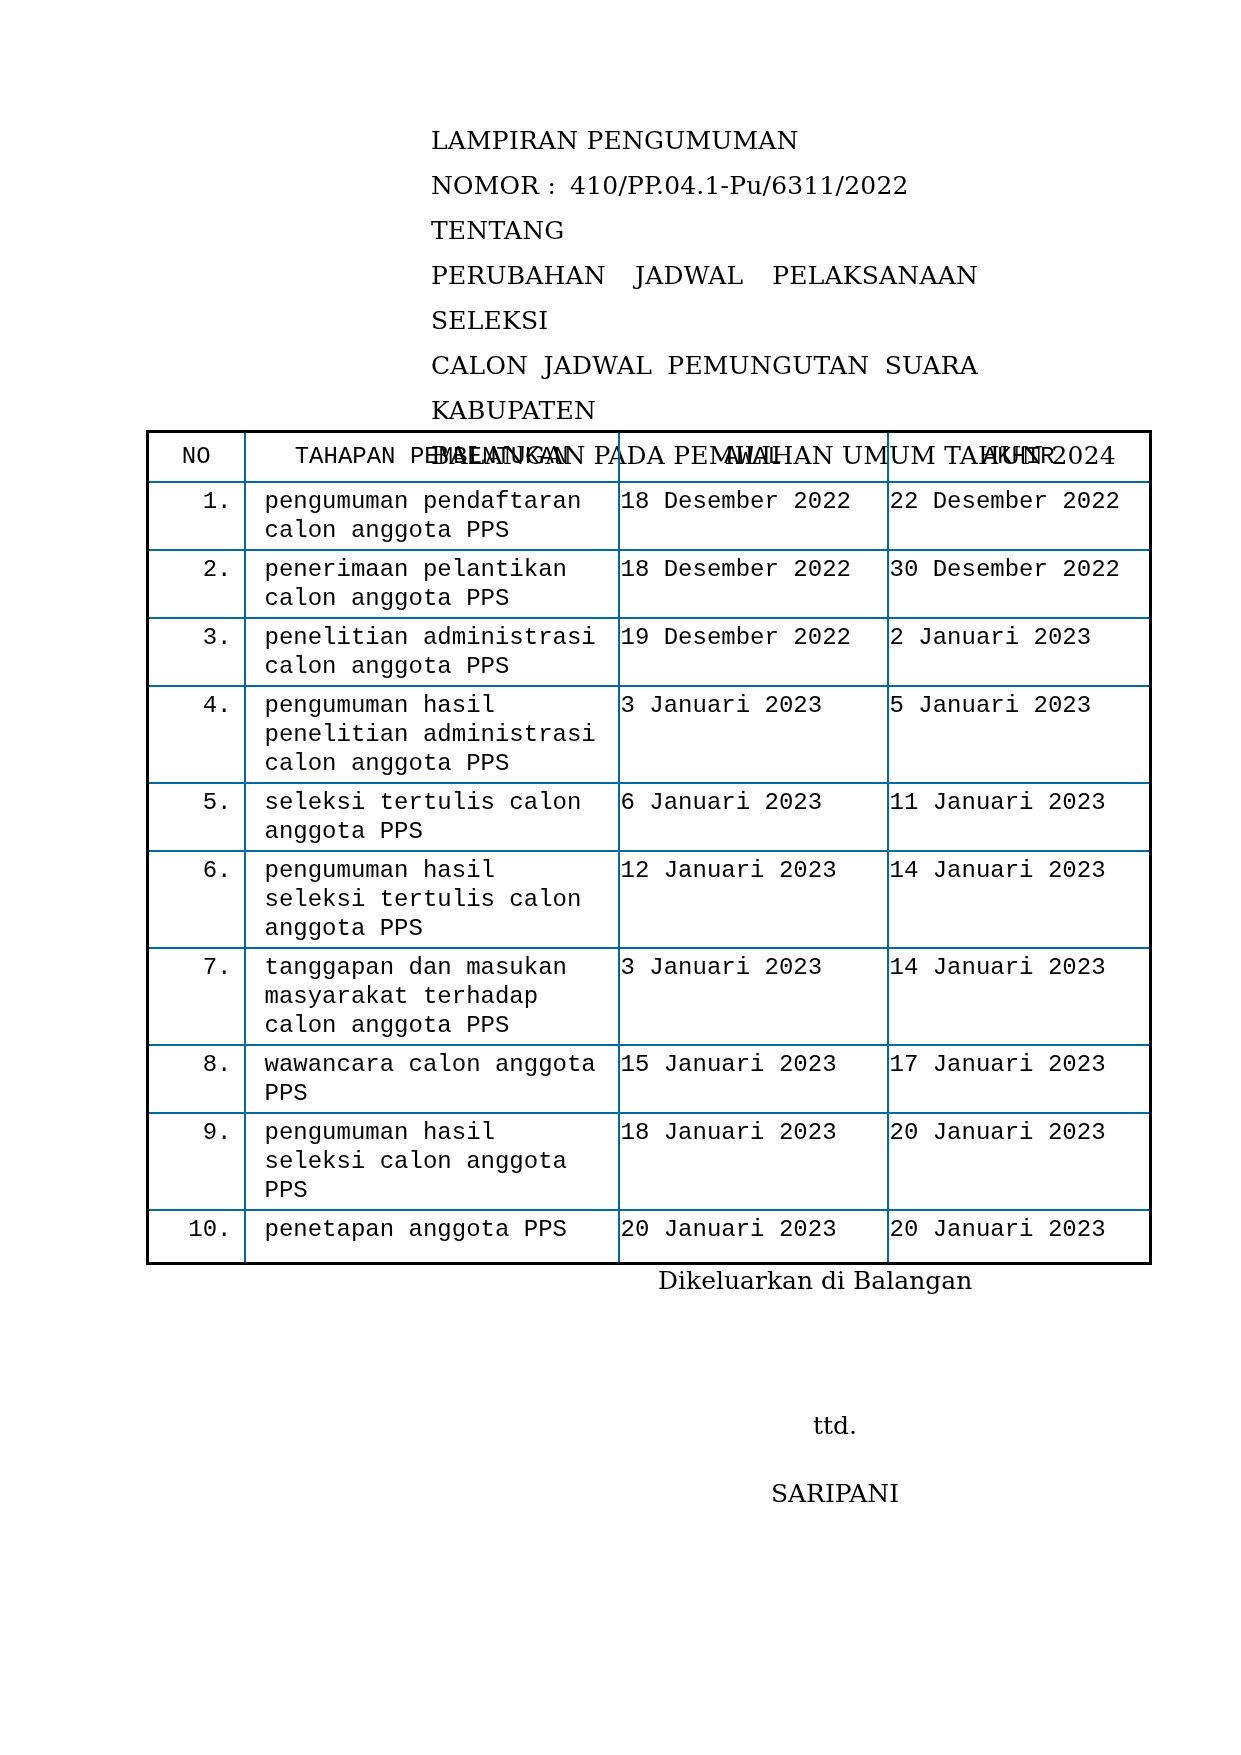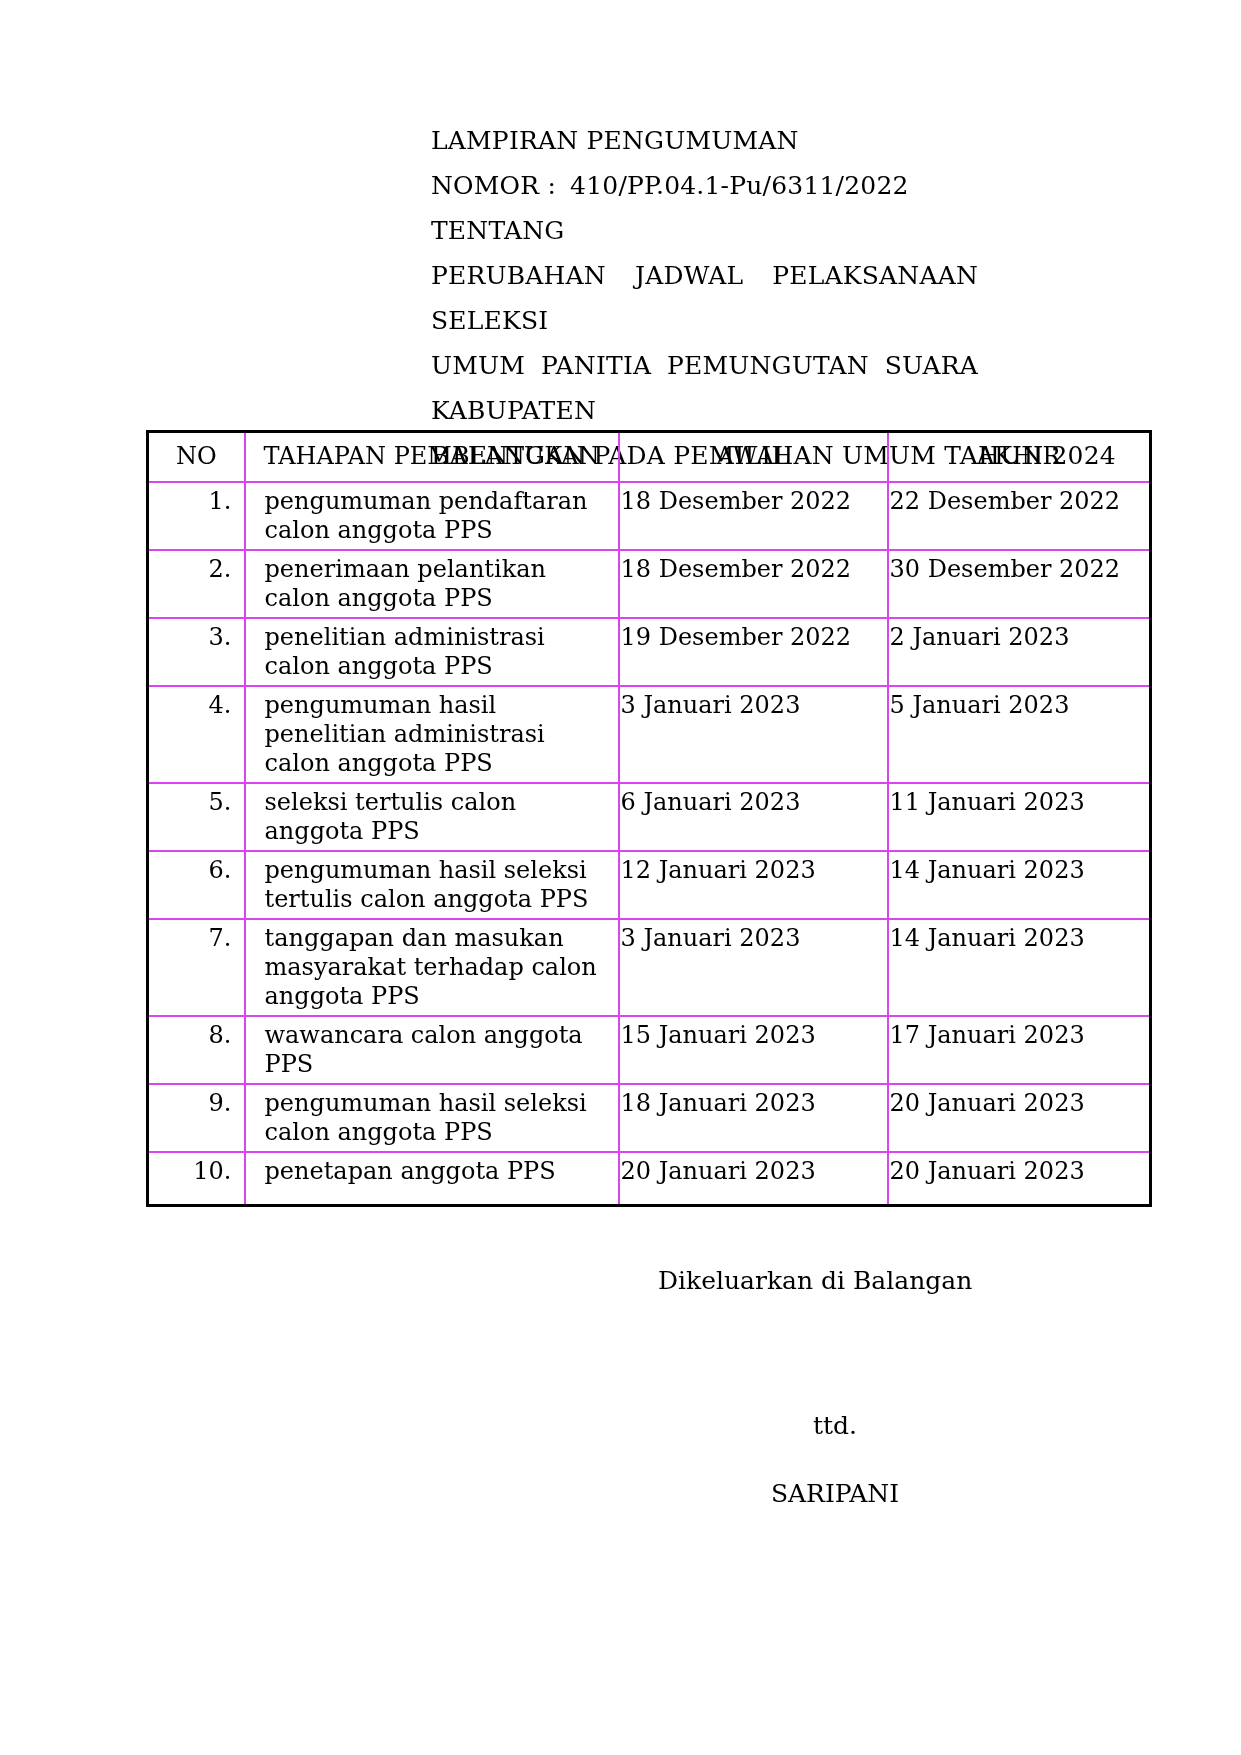--- a/index.html
+++ b/index.html
@@ -42,22 +42,23 @@
     top: 430px;
     width: 1003px;
     border-collapse: collapse;
     table-layout: fixed;
     font-size: 24px;
     line-height: 29px;
     border: 3px solid #000;
   }
   .schedule-table th,
   .schedule-table td {
-    border: 2px solid #d946ef;
+    border: 2px solid #0369a1;
     overflow: hidden;
+    font-family: Liberation Mono, monospace;
   }
   .schedule-table thead tr { height: 50px; }
   .schedule-table thead th {
     font-weight: normal;
     text-align: center;
     vertical-align: middle;
     padding: 2px 4px;
   }
   .schedule-table tbody tr { height: 54px; }
   .schedule-table tbody td {
@@ -103,21 +104,21 @@
 
 <div class="page">
 
   <div class="doc-header">
     <div class="hline">LAMPIRAN PENGUMUMAN</div>
     <div class="hline">
       <span>NOMOR :</span><span class="nomor-gap"></span><span>410/PP.04.1-Pu/6311/2022</span>
     </div>
     <div class="hline">TENTANG</div>
     <div class="hline justify">PERUBAHAN JADWAL PELAKSANAAN SELEKSI</div>
-    <div class="hline justify">UMUM PANITIA PEMUNGUTAN SUARA KABUPATEN</div>
+    <div class="hline justify">CALON JADWAL PEMUNGUTAN SUARA KABUPATEN</div>
     <div class="hline">BALANGAN PADA PEMILIHAN UMUM TAHUN 2024</div>
   </div>
 
   <table class="schedule-table">
     <colgroup>
       <col style="width:97px">
       <col style="width:374px">
       <col style="width:269px">
       <col style="width:263px">
     </colgroup>

